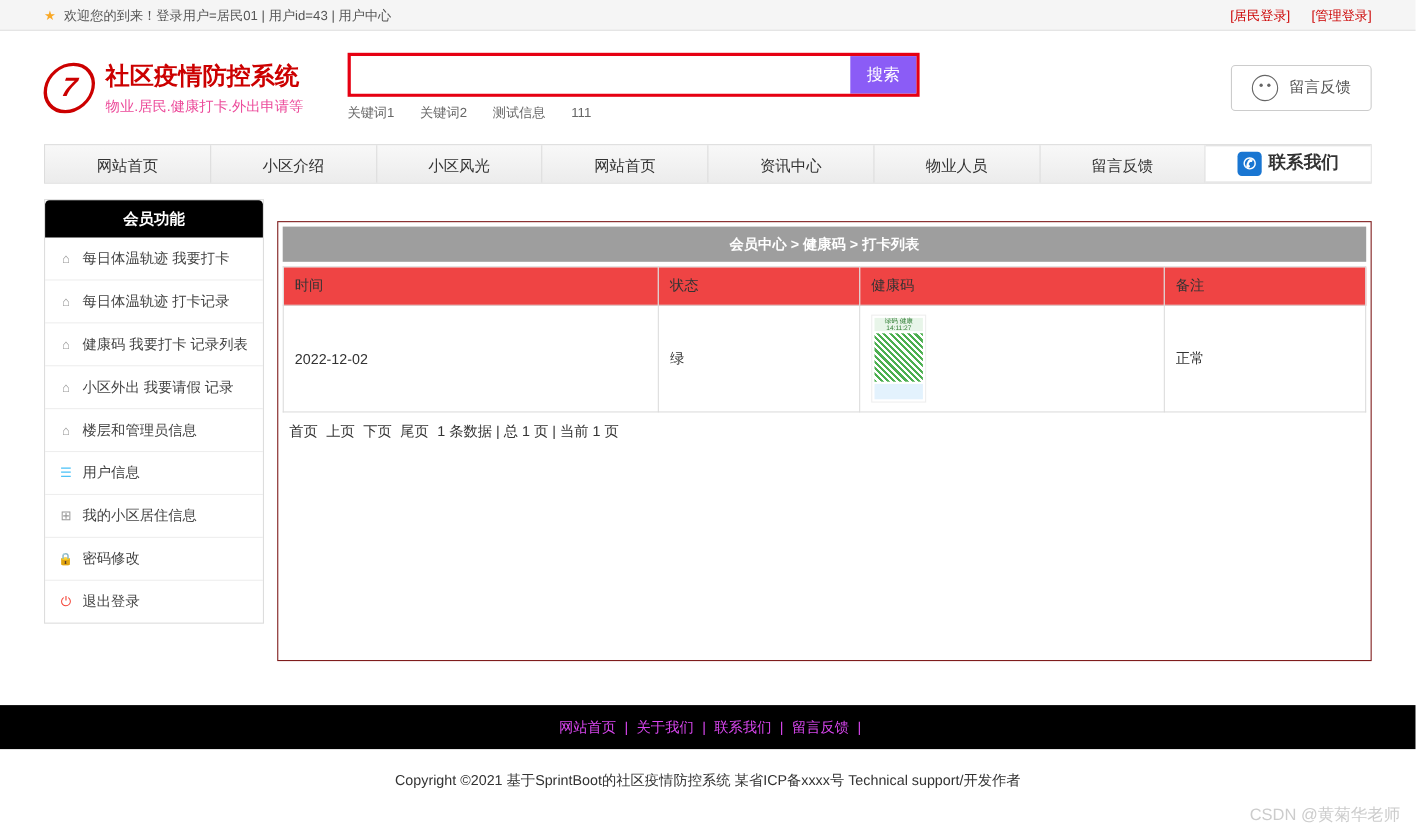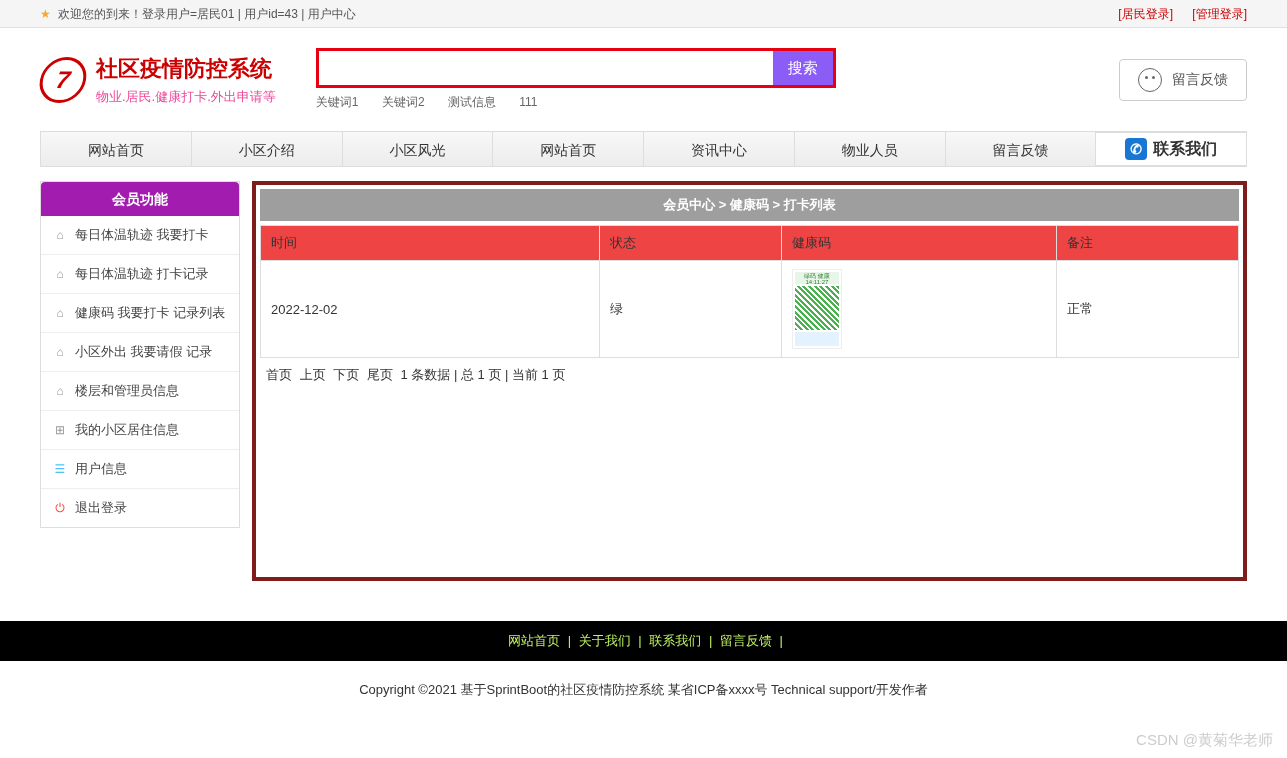--- a/index.html
+++ b/index.html
@@ -30,46 +30,46 @@
 .feedback-btn .face::before { left: 6px; } .feedback-btn .face::after { right: 6px; }
 
 .main-nav { background: linear-gradient(#f8f8f8,#ececec); border: 1px solid #ddd; margin: 14px 40px 0 40px; display: flex; height: 36px; line-height: 36px; font-size: 14px; }
 .main-nav .item { flex: 1; text-align: center; border-right: 1px solid #ddd; color: #333; cursor: pointer; }
 .main-nav .item:last-child { border-right: none; }
 .contact-tab { background: #fff; color: #c00; font-weight: bold; display: flex; align-items: center; justify-content: center; gap: 6px; font-size: 16px; border-top: 1px solid #ddd; border-bottom: 1px solid #ddd; }
 .contact-tab .phone-icon { width: 22px; height: 22px; background: #1976d2; border-radius: 4px; display: inline-flex; align-items: center; justify-content: center; color: #fff; font-size: 14px; }
 
 .body-row { display: flex; gap: 12px; padding: 14px 40px 20px 40px; align-items: flex-start; }
 .sidebar { width: 200px; border: 1px solid #ddd; }
-.sidebar .hd { background: #a21caf; color: #fff; text-align: center; height: 34px; line-height: 34px; font-size: 14px; font-weight: bold; border-radius: 4px 4px 0 0; }
+.sidebar .hd { background: #000000; color: #fff; text-align: center; height: 34px; line-height: 34px; font-size: 14px; font-weight: bold; border-radius: 4px 4px 0 0; }
 .sidebar ul { list-style: none; }
 .sidebar li { padding: 10px 12px; border-bottom: 1px solid #eee; font-size: 13px; color: #444; display: flex; align-items: center; gap: 8px; cursor: pointer; }
 .sidebar li:last-child { border-bottom: none; }
 .sidebar .ic { width: 14px; height: 14px; display: inline-flex; align-items: center; justify-content: center; color: #999; font-size: 12px; }
 .sidebar .ic-dot { width: 14px; height: 14px; border-radius: 50%; background: #ff9800; }
 .sidebar .ic-home::before { content: "⌂"; }
 .sidebar .ic-grid::before { content: "⊞"; }
 .sidebar .ic-user { color: #4fc3f7; } .sidebar .ic-user::before { content: "☰"; }
 .sidebar .ic-lock { color: #ff9800; } .sidebar .ic-lock::before { content: "🔒"; font-size: 11px; }
 .sidebar .ic-power { color: #f44336; } .sidebar .ic-power::before { content: "⏻"; }
 
-.content { flex: 1; border: 4px solid #7f1d1d; min-height: 400px; padding-bottom: 10px; }
+.content { flex: 1; border: 1px solid #7f1d1d; min-height: 400px; padding-bottom: 10px; margin-top: 20px; }
 .crumbs { background: #9e9e9e; color: #fff; height: 32px; line-height: 32px; text-align: center; font-size: 13px; font-weight: bold; margin: 4px; }
 .tbl { width: calc(100% - 8px); margin: 0 4px; border-collapse: collapse; font-size: 13px; }
 .tbl th, .tbl td { border: 1px solid #ddd; padding: 8px 10px; text-align: left; }
 .tbl th { background: #ef4444; font-weight: normal; color: #333; }
 .tbl td { height: 90px; vertical-align: middle; }
 .qrcode-thumb { width: 50px; height: 80px; background: #fff; border: 1px solid #eee; padding: 2px; display: flex; flex-direction: column; gap: 2px; }
 .qrcode-thumb .head { height: 12px; background: #e8f5e9; font-size: 6px; color: #2e7d32; text-align: center; line-height: 6px; padding-top:1px;}
 .qrcode-thumb .qr { flex: 1; background: repeating-linear-gradient(45deg,#4caf50 0 2px,#fff 2px 4px); }
 .qrcode-thumb .foot { height: 14px; background: #e3f2fd; }
 .pager { padding: 8px 10px; font-size: 13px; color: #333; }
 .pager a { margin-right: 4px; }
 
-.footer-nav { background: #000; color: #bef264; text-align: center; height: 40px; line-height: 40px; font-size: 13px; margin-top: 20px; }
+.footer-nav { background: #000; color: #d946ef; text-align: center; height: 40px; line-height: 40px; font-size: 13px; margin-top: 20px; }
 .footer-nav a { margin: 0 4px; }
 .copyright { text-align: center; padding: 20px 0 50px 0; font-size: 13px; color: #333; }
 .watermark { position: fixed; right: 14px; bottom: 8px; color: #ccc; font-size: 15px; pointer-events: none; }
 </style>
 </head>
 <body>
 
 <div class="topbar">
   <div class="left">
     <span class="star">★</span>
@@ -139,26 +139,30 @@
         </li>
       <li>
           <span class="ic ic-home"></span>
           <span>小区外出 我要请假 记录</span>
         </li>
       <li>
           <span class="ic ic-home"></span>
           <span>楼层和管理员信息</span>
         </li>
       <li>
+          <span class="ic ic-user"></span>
+          <span>用户信息</span>
+        </li>
+      <li>
           <span class="ic ic-grid"></span>
           <span>我的小区居住信息</span>
         </li>
       <li>
-          <span class="ic ic-user"></span>
-          <span>用户信息</span>
+          <span class="ic ic-lock"></span>
+          <span>密码修改</span>
         </li>
       <li>
           <span class="ic ic-power"></span>
           <span>退出登录</span>
         </li>
     </ul>
   </div>
 
   <div class="content">
     <div class="crumbs">会员中心 &gt; 健康码 &gt; 打卡列表</div>

